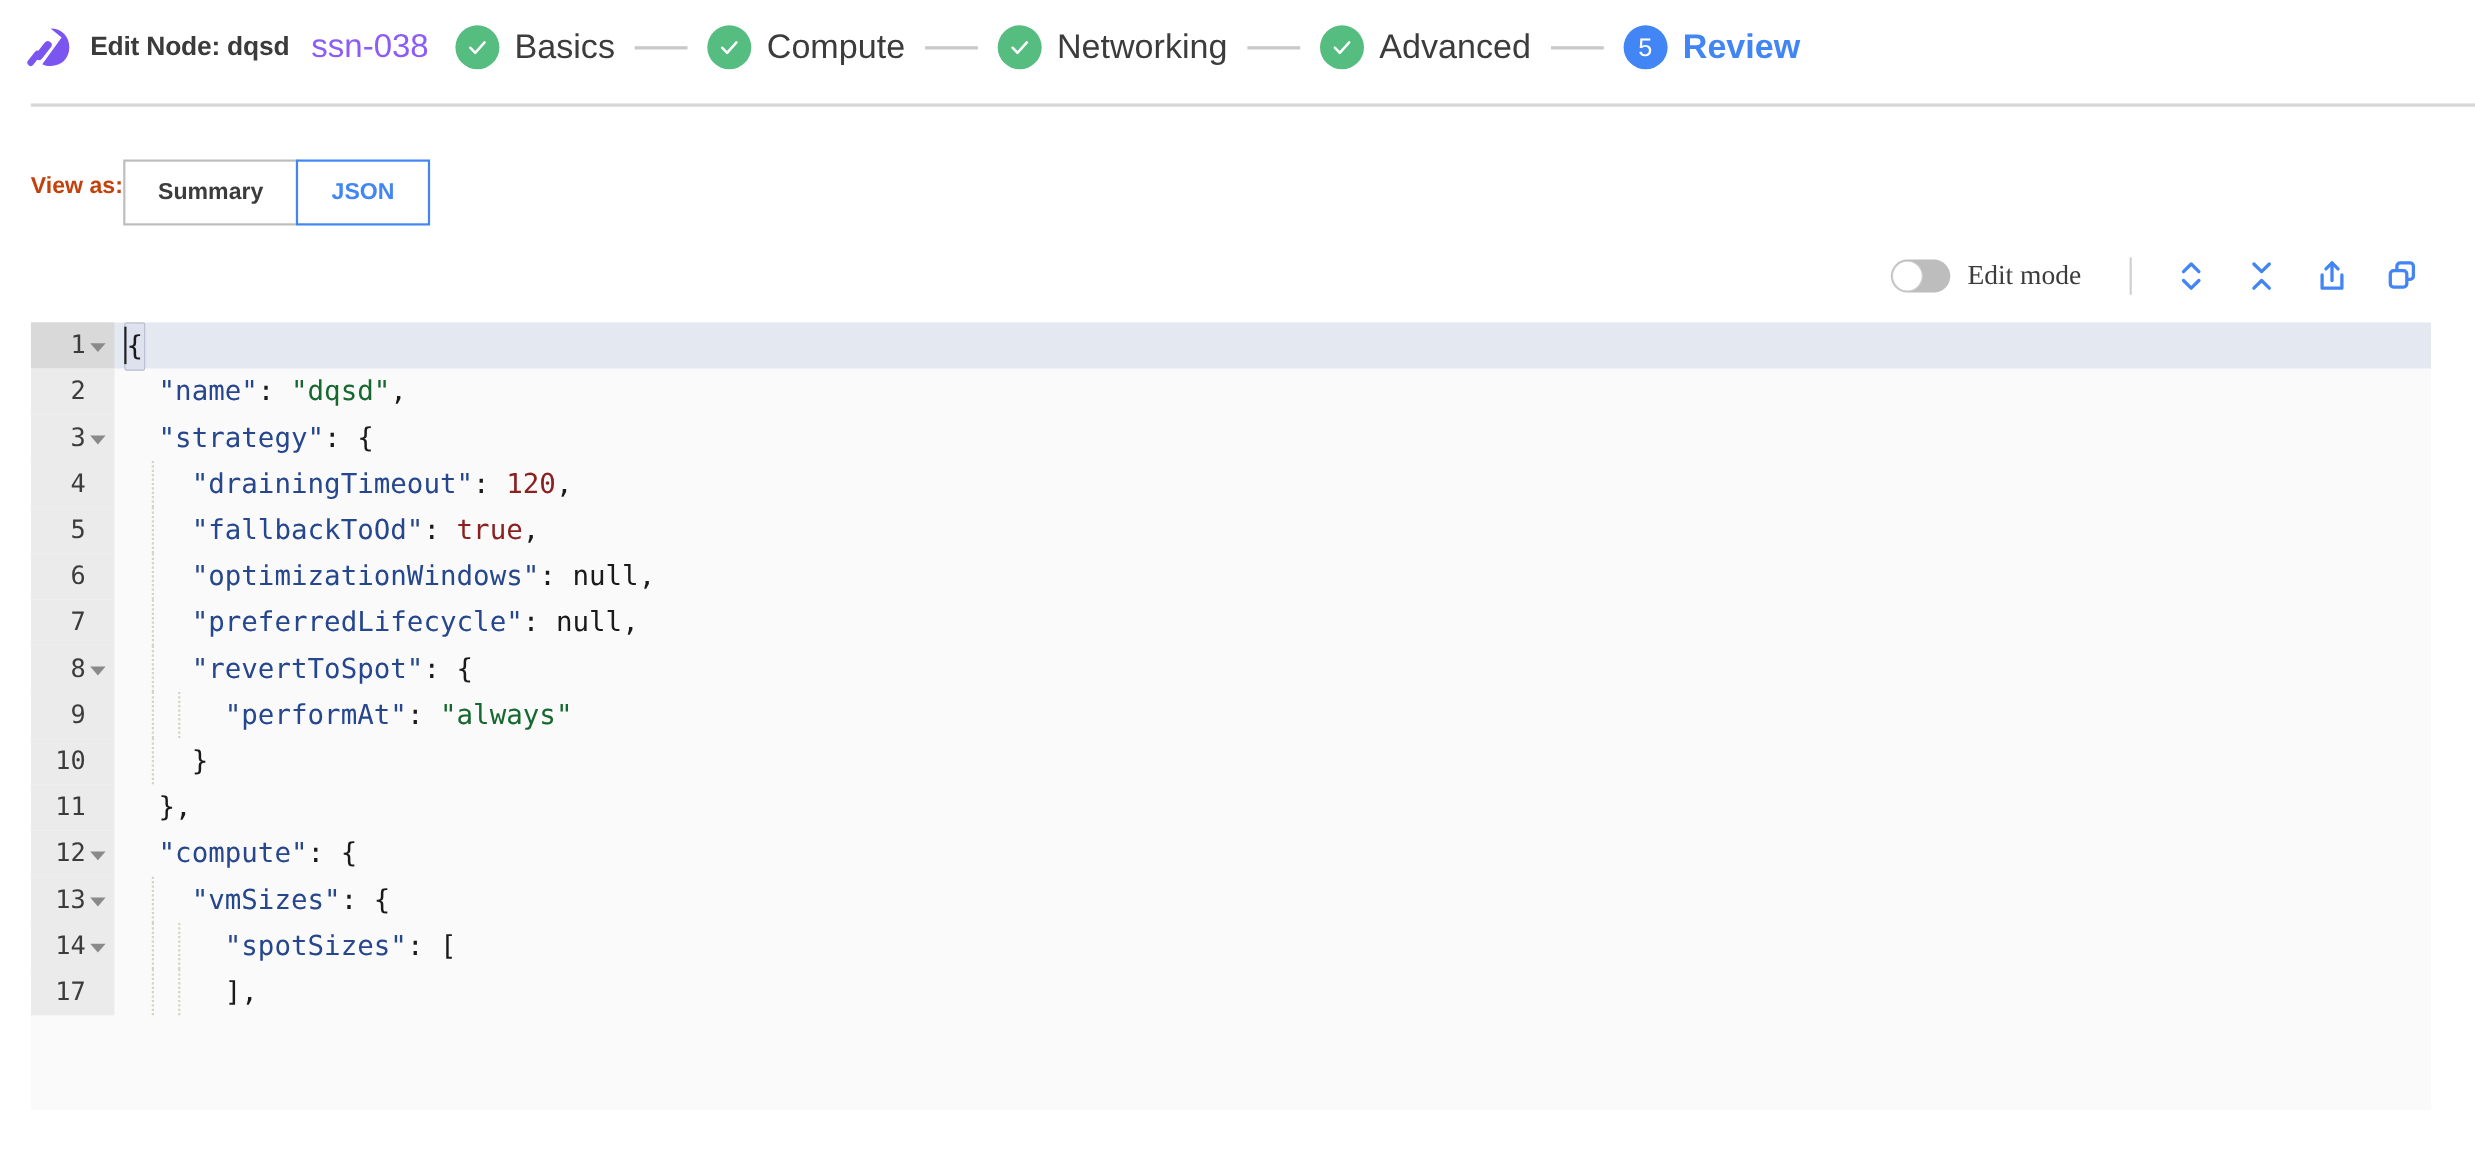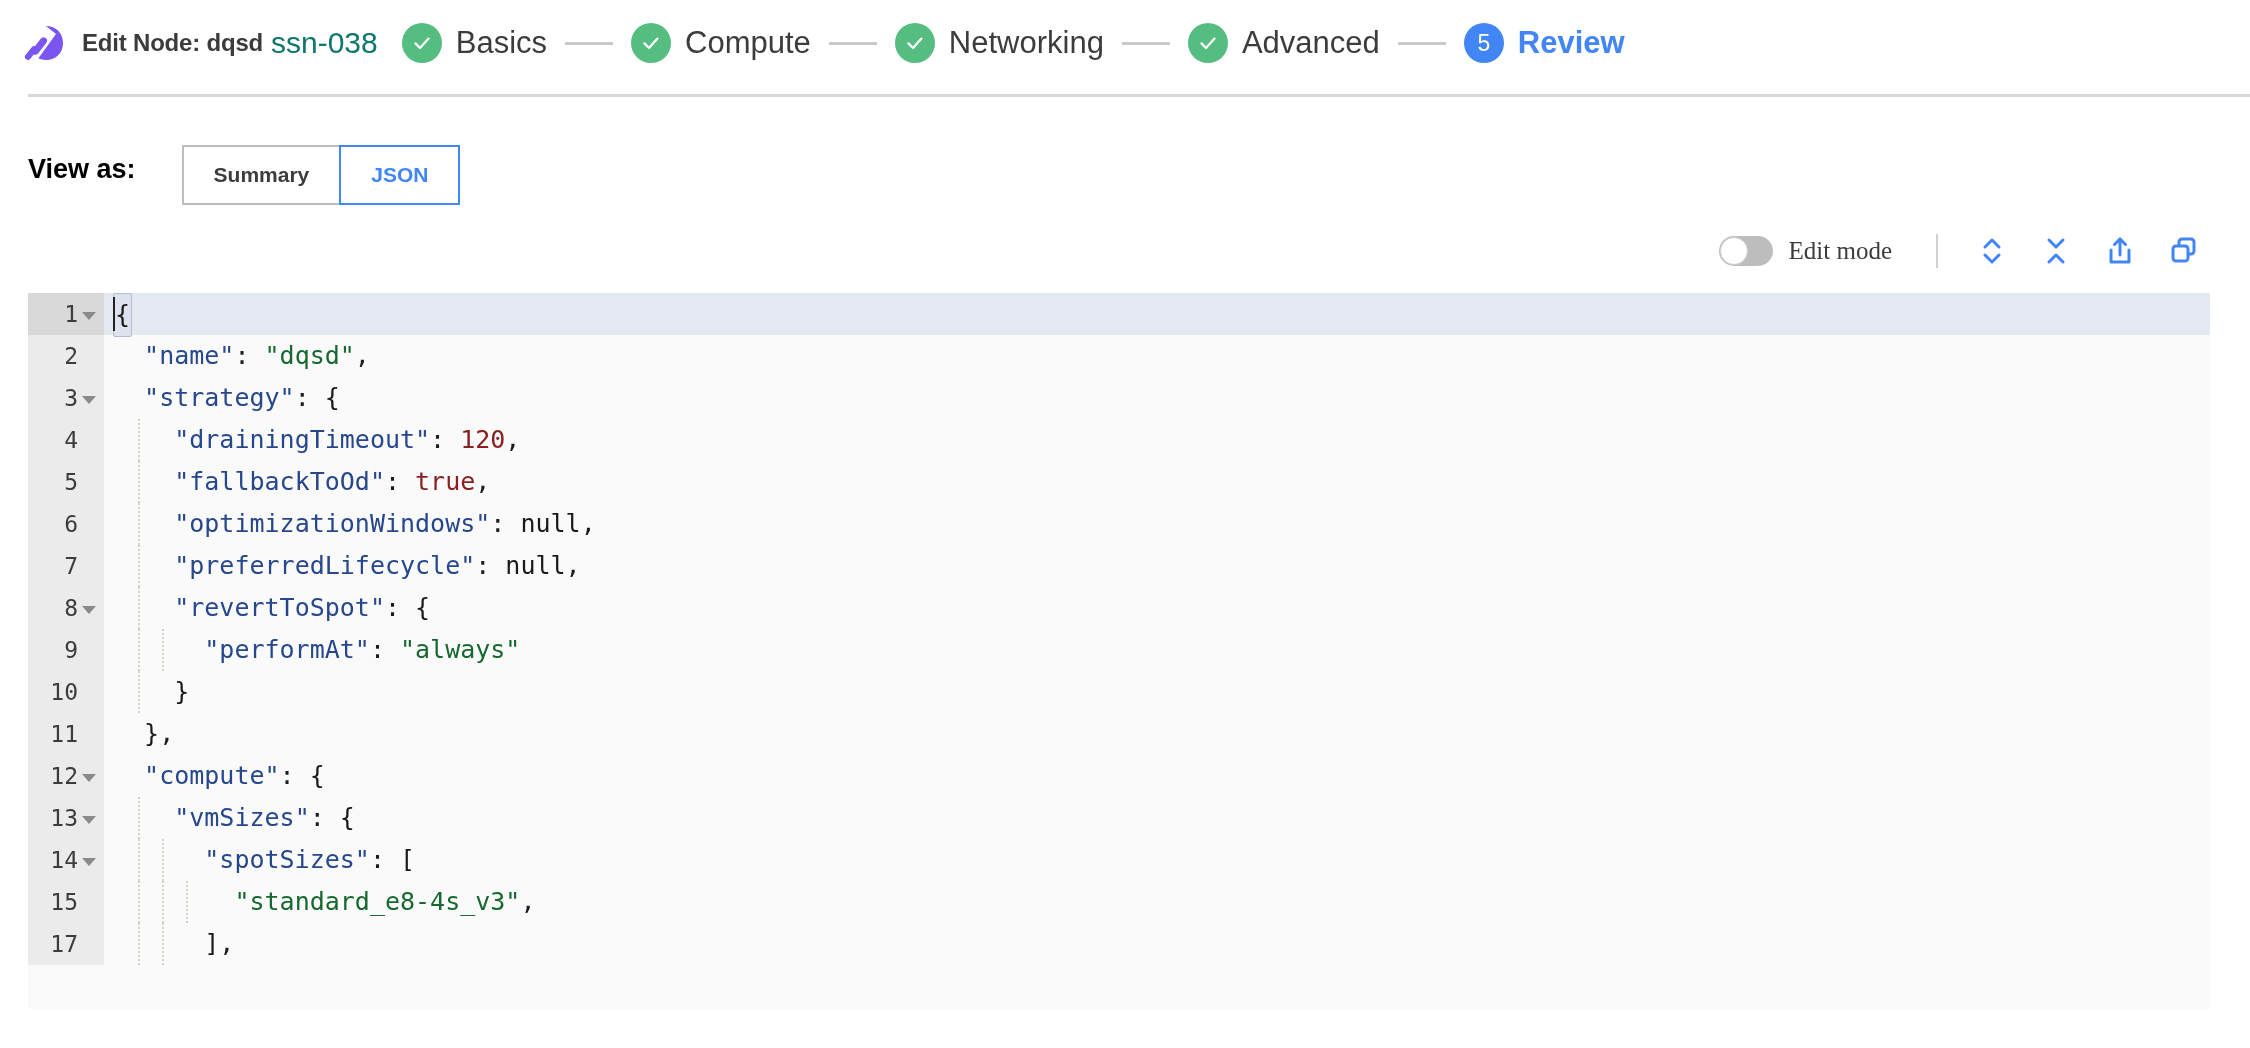--- a/index.html
+++ b/index.html
@@ -50,23 +50,23 @@
   .page-title {
     font-size: 24px;
     font-weight: bold;
     color: #3b3b3b;
     white-space: nowrap;
     letter-spacing: -0.2px;
   }
   .page-subtitle {
     font-size: 30px;
     font-weight: normal;
-    color: #0f766e;
+    color: #8b5cf6;
     white-space: nowrap;
-    margin-left: 8px;
+    margin-left: 20px;
     max-width: 112px;
     overflow: hidden;
     flex: 0 0 auto;
   }
 
   
   .stepper {
     display: flex;
     align-items: center;
     margin-left: 24px;
@@ -114,24 +114,23 @@
   }
 
   
   .viewas-row {
     display: flex;
     align-items: center;
     margin-top: 48px;
     padding-left: 28px;
   }
   .viewas-label {
-    font-size: 27px;
+    font-size: 21px;
     font-weight: bold;
-    color: #000000;
-    margin-right: 46px;
+    color: #c2410c;
   }
   .segmented {
     display: flex;
     height: 48px;
   }
   .seg-btn {
     display: flex;
     align-items: center;
     justify-content: center;
     height: 60px;
@@ -517,26 +516,19 @@
         <div class="gutter">
           <span class="lnum">14</span>
           <span class="fold">
             <span class="arrow"></span>
           </span>
         </div>
         <div class="code-text"><span class="guide" style="left: 34px;"></span><span class="guide" style="left: 58px;"></span><span>      </span><span class="k">"spotSizes"</span><span class="p">: [</span></div>
       </div>
       <div class="code-line">
         <div class="gutter">
-          <span class="lnum">15</span>
-          <span class="fold"></span>
-        </div>
-        <div class="code-text"><span class="guide" style="left: 34px;"></span><span class="guide" style="left: 58px;"></span><span class="guide" style="left: 82px;"></span><span>        </span><span class="s">"standard_e8-4s_v3"</span><span class="p">,</span></div>
-      </div>
-      <div class="code-line">
-        <div class="gutter">
           <span class="lnum">17</span>
           <span class="fold"></span>
         </div>
         <div class="code-text"><span class="guide" style="left: 34px;"></span><span class="guide" style="left: 58px;"></span><span>      </span><span class="p">],</span></div>
       </div>
     </div>
 </div>
 
 </body></html>

